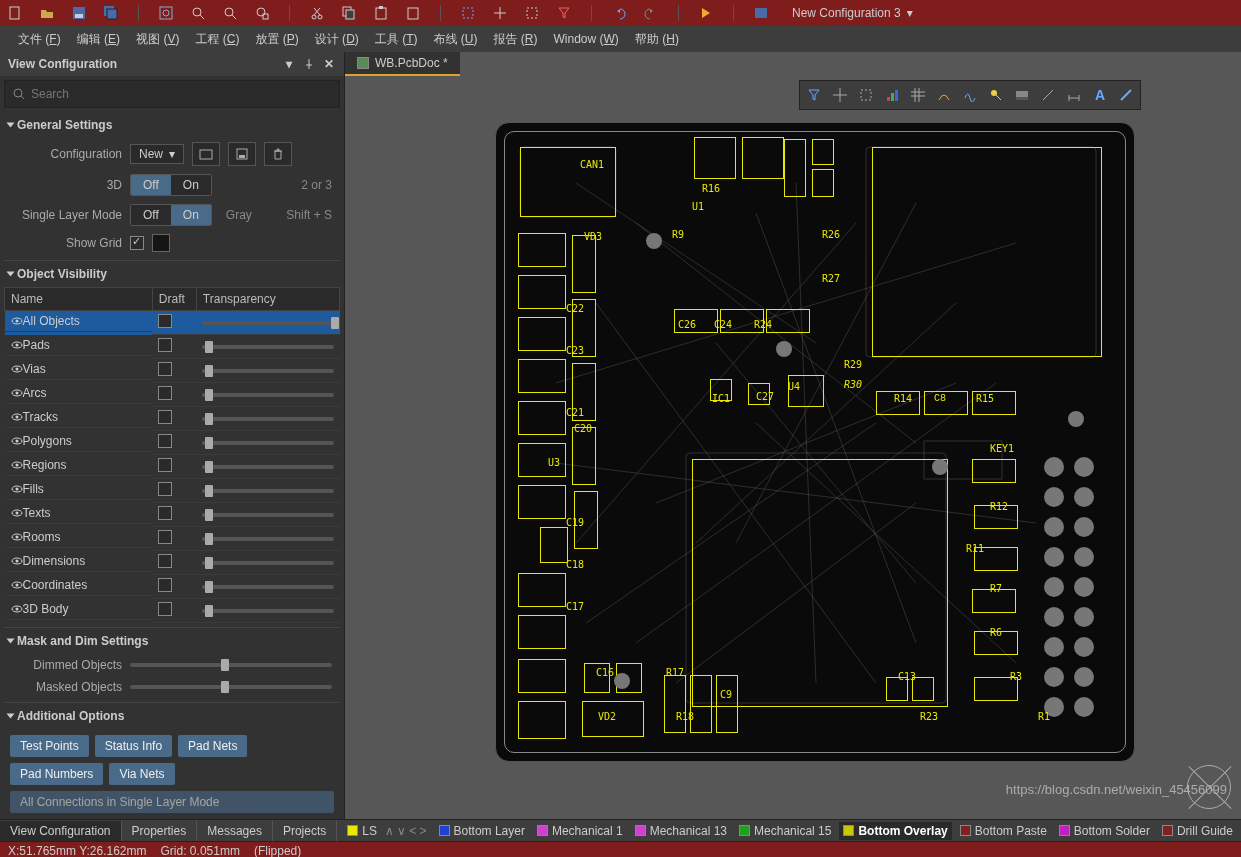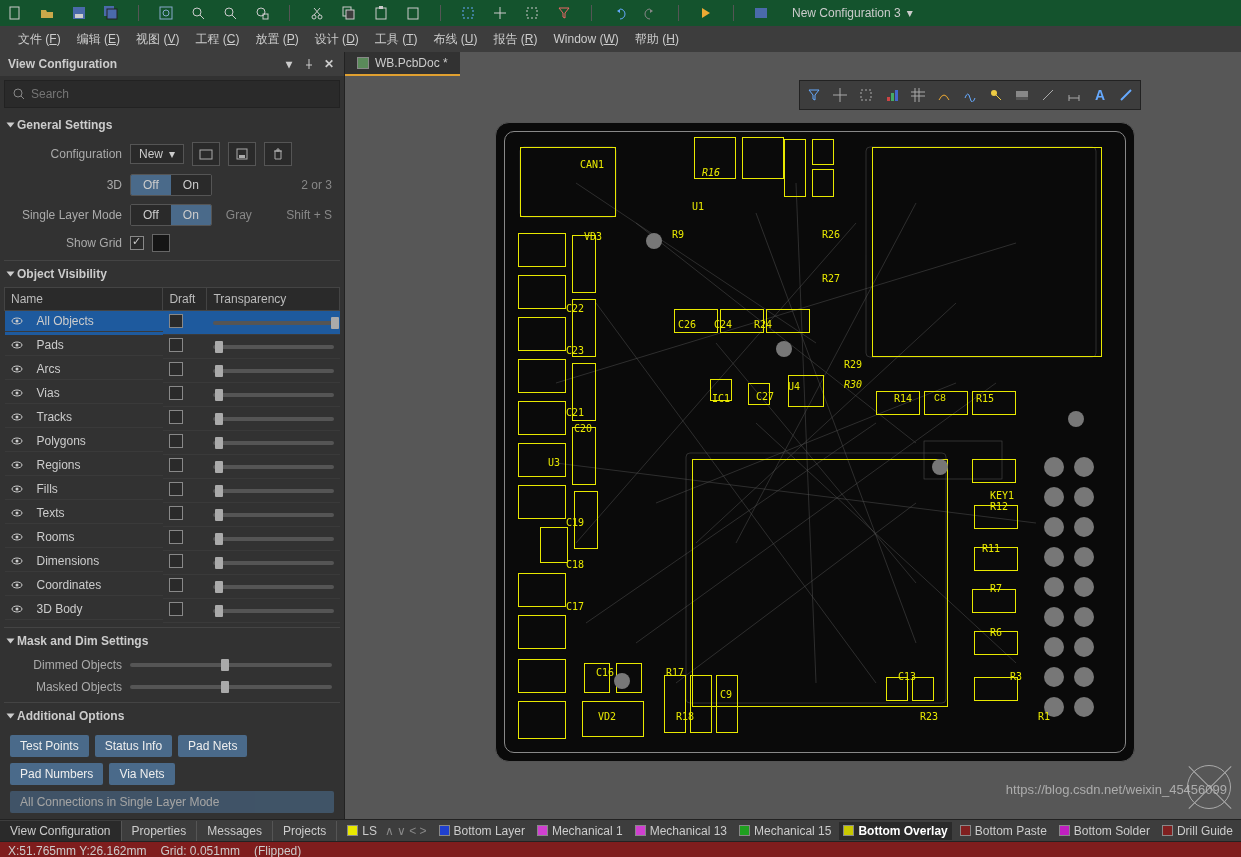--- a/index.html
+++ b/index.html
@@ -1,17 +1,17 @@
 <!DOCTYPE html>
 <html><head>
 <meta charset="utf-8">
 <style>
 *{box-sizing:border-box;margin:0;padding:0;font-family:"Segoe UI",Tahoma,sans-serif;font-size:12px;color:#ccc;user-select:none}
 body{background:#3d3d3d;width:1241px;height:857px;overflow:hidden;position:relative}
-.toolbar{height:26px;background:#14532d;display:flex;align-items:center;padding:0 6px;gap:14px}
+.toolbar{height:26px;background:#7f1d1d;display:flex;align-items:center;padding:0 6px;gap:14px}
 .tb-icon{width:18px;height:18px;display:flex;align-items:center;justify-content:center;cursor:pointer;border-radius:2px}
 .tb-sep{width:1px;height:16px;background:#555;margin:0 4px}
 .config-label{color:#ccc;margin-left:8px}
 .config-dd{display:flex;align-items:center;gap:4px;margin-right:2px}
 .dd-arrow{width:10px;height:16px;display:flex;align-items:center;justify-content:center}
 .menubar{height:26px;background:#3d3d3d;display:flex;align-items:center;padding:0 10px;gap:0}
 .menu-item{padding:4px 8px;cursor:pointer}
 .menu-u{text-decoration:underline}
 .main-row{display:flex;height:calc(100% - 26px - 26px - 22px - 16px)}
 .panel{width:345px;background:#323232;display:flex;flex-direction:column;border-right:1px solid #222}
@@ -36,21 +36,21 @@
 .toggle-btn.active{background:#4a6a8a}
 .muted{color:#888}
 .checkbox{width:14px;height:14px;border:1px solid #888;background:#2a2a2a;display:inline-block;position:relative}
 .checkbox.checked::after{content:"✓";position:absolute;top:-2px;left:1px;color:#ccc;font-size:11px}
 .color-swatch{width:18px;height:18px;border:1px solid #666;background:#151515}
 .obj-table{width:100%;border-collapse:collapse}
 .obj-table th{text-align:left;padding:4px 6px;background:#2a2a2a;border:1px solid #444;font-weight:normal;color:#bbb}
 .obj-table td{padding:3px 6px;border-bottom:1px solid #3a3a3a}
 .obj-row{cursor:pointer}
 .obj-row.selected{background:#1e5a9e}
-.obj-row td:first-child{display:flex;align-items:center;gap:14px}
+.obj-row td:first-child{display:flex;align-items:center;gap:0}
 .eye-icon{width:12px;height:12px}
 .slider-track{height:4px;background:#555;position:relative;flex:1;border-radius:2px}
 .slider-thumb{width:8px;height:12px;background:#aaa;position:absolute;top:-4px;border-radius:1px}
 .chip-row{display:flex;flex-wrap:wrap;gap:6px;padding:6px}
 .chip{background:#4a6a8a;padding:4px 10px;border-radius:2px;cursor:pointer;color:#eee}
 .canvas-area{flex:1;background:#575757;position:relative;overflow:hidden}
 .doc-tab{position:absolute;top:0;left:0;background:#323232;border-bottom:2px solid #e0a030;padding:4px 12px;display:flex;align-items:center;gap:6px}
 .doc-tab-icon{width:12px;height:12px;background:#5a8a5a;border:1px solid #888}
 .float-toolbar{position:absolute;top:28px;right:100px;background:#3d3d3d;border:1px solid #222;display:flex;padding:2px;gap:2px}
 .float-toolbar .tb-icon{width:24px;height:24px}
@@ -336,36 +336,36 @@
                   <div class="slider-thumb" style="left:2%"></div>
                 </div>
               </td>
             </tr>
             <tr class="obj-row">
               <td>
                 <svg class="eye-icon" width="12" height="12">
                   <ellipse cx="6" cy="6" rx="5" ry="3" fill="none" stroke="#ccc"></ellipse>
                   <circle cx="6" cy="6" r="1.5" fill="#ccc"></circle>
                 </svg>
+                <span>Vias</span>
+              </td>
+              <td><span class="checkbox"></span></td>
+              <td>
+                <div class="slider-track">
+                  <div class="slider-thumb" style="left:2%"></div>
+                </div>
+              </td>
+            </tr>
+            <tr class="obj-row">
+              <td>
+                <svg class="eye-icon" width="12" height="12">
+                  <ellipse cx="6" cy="6" rx="5" ry="3" fill="none" stroke="#ccc"></ellipse>
+                  <circle cx="6" cy="6" r="1.5" fill="#ccc"></circle>
+                </svg>
                 <span>Arcs</span>
-              </td>
-              <td><span class="checkbox"></span></td>
-              <td>
-                <div class="slider-track">
-                  <div class="slider-thumb" style="left:2%"></div>
-                </div>
-              </td>
-            </tr>
-            <tr class="obj-row">
-              <td>
-                <svg class="eye-icon" width="12" height="12">
-                  <ellipse cx="6" cy="6" rx="5" ry="3" fill="none" stroke="#ccc"></ellipse>
-                  <circle cx="6" cy="6" r="1.5" fill="#ccc"></circle>
-                </svg>
-                <span>Vias</span>
               </td>
               <td><span class="checkbox"></span></td>
               <td>
                 <div class="slider-track">
                   <div class="slider-thumb" style="left:2%"></div>
                 </div>
               </td>
             </tr>
             <tr class="obj-row">
               <td>
@@ -713,33 +713,33 @@
           <div class="pcb-pad" style="width: 20px; height: 20px; left: 578px; top: 574px;"></div>
           <div class="pcb-pad" style="width: 16px; height: 16px; left: 150px; top: 110px;"></div>
           <div class="pcb-pad" style="width: 16px; height: 16px; left: 280px; top: 218px;"></div>
           <div class="pcb-pad" style="width: 16px; height: 16px; left: 572px; top: 288px;"></div>
           <div class="pcb-pad" style="width: 16px; height: 16px; left: 436px; top: 336px;"></div>
           <div class="pcb-pad" style="width: 16px; height: 16px; left: 118px; top: 550px;"></div>
         </div>
       <div id="labels-layer">
           <div class="pcb-text" style="left: 84px; top: 36px;">CAN1</div>
           <div class="pcb-text" style="left: 196px; top: 78px;">U1</div>
-          <div class="pcb-text" style="left: 206px; top: 44px; font-style: italic;">R16</div>
+          <div class="pcb-text" style="left: 206px; top: 60px;">R16</div>
           <div class="pcb-text" style="left: 182px; top: 196px;">C26</div>
           <div class="pcb-text" style="left: 218px; top: 196px;">C24</div>
           <div class="pcb-text" style="left: 258px; top: 196px;">R24</div>
           <div class="pcb-text" style="left: 292px; top: 258px;">U4</div>
           <div class="pcb-text" style="left: 260px; top: 268px;">C27</div>
           <div class="pcb-text" style="left: 398px; top: 270px;">R14</div>
           <div class="pcb-text" style="left: 438px; top: 270px; font-family: Liberation Mono, monospace;">C8</div>
           <div class="pcb-text" style="left: 480px; top: 270px;">R15</div>
           <div class="pcb-text" style="left: 216px; top: 270px;">IC1</div>
-          <div class="pcb-text" style="left: 494px; top: 320px; margin-top: 47px;">KEY1</div>
+          <div class="pcb-text" style="left: 494px; top: 320px;">KEY1</div>
           <div class="pcb-text" style="left: 494px; top: 378px;">R12</div>
-          <div class="pcb-text" style="left: 486px; top: 420px;">R11</div>
+          <div class="pcb-text" style="left: 470px; top: 420px;">R11</div>
           <div class="pcb-text" style="left: 494px; top: 460px;">R7</div>
           <div class="pcb-text" style="left: 494px; top: 504px;">R6</div>
           <div class="pcb-text" style="left: 514px; top: 548px;">R3</div>
           <div class="pcb-text" style="left: 494px; top: 588px; padding-left: 48px;">R1</div>
           <div class="pcb-text" style="left: 402px; top: 548px;">C13</div>
           <div class="pcb-text" style="left: 424px; top: 588px;">R23</div>
           <div class="pcb-text" style="left: 176px; top: 566px; margin-left: 48px;">C9</div>
           <div class="pcb-text" style="left: 180px; top: 588px;">R18</div>
           <div class="pcb-text" style="left: 170px; top: 544px;">R17</div>
           <div class="pcb-text" style="left: 100px; top: 544px;">C16</div>

